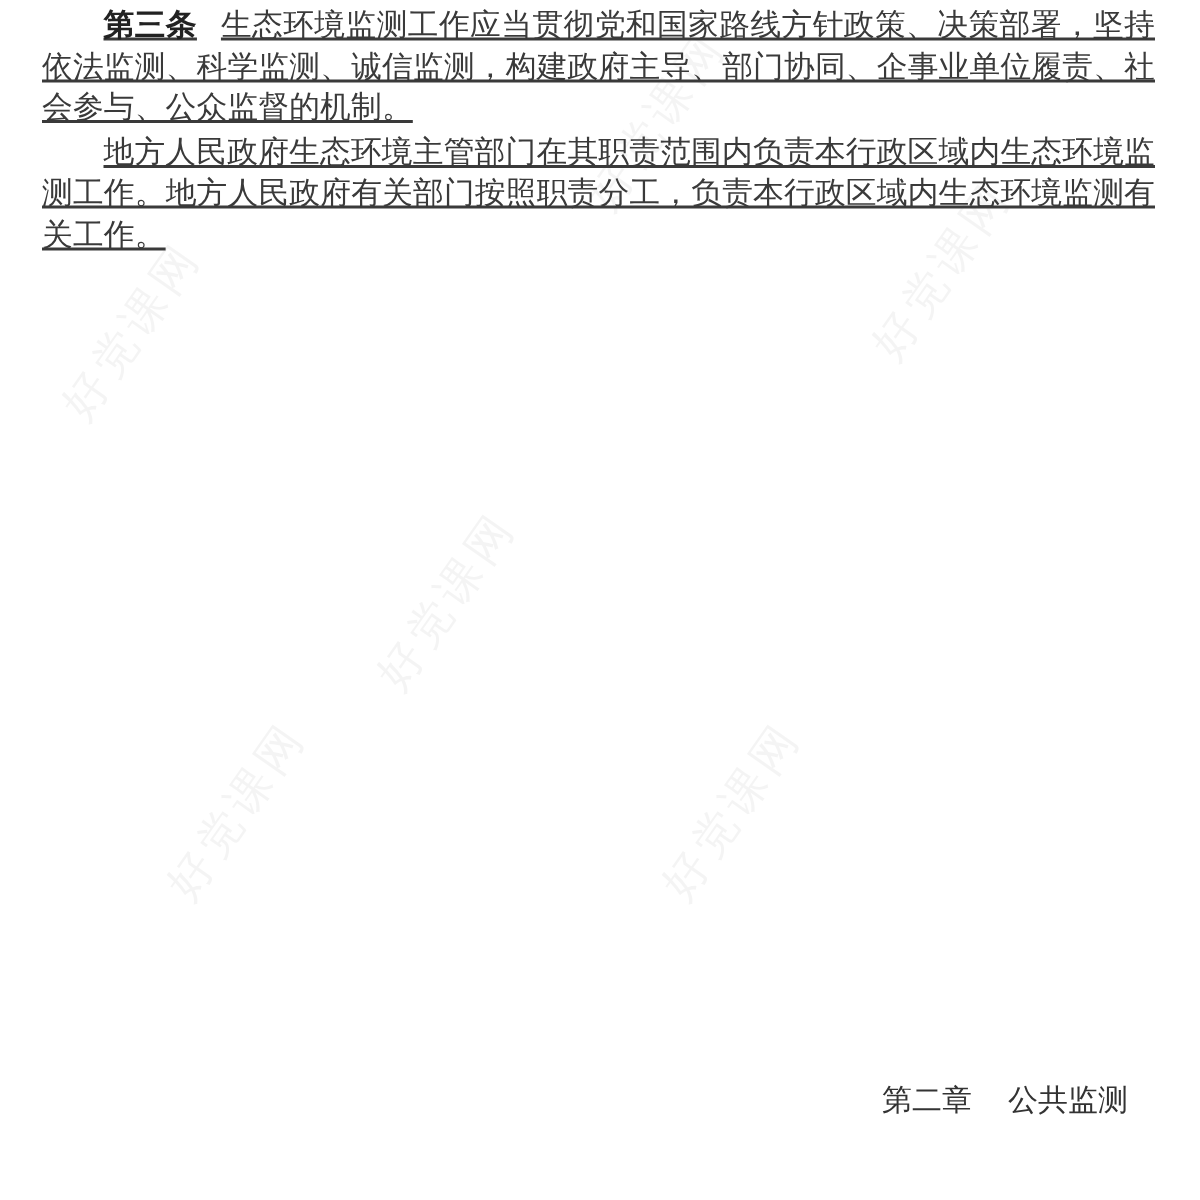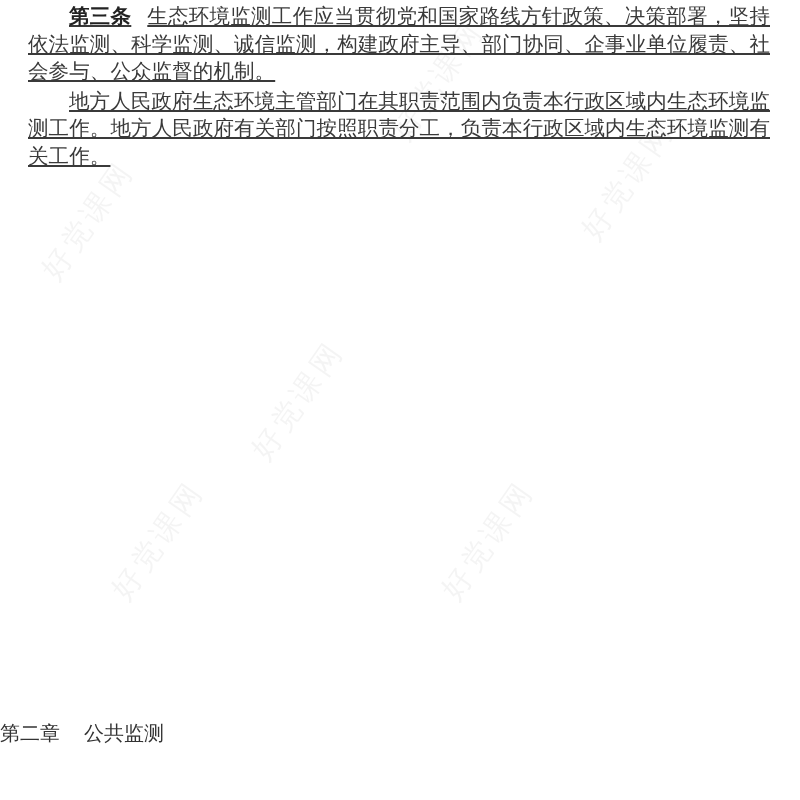--- a/index.html
+++ b/index.html
@@ -34,21 +34,21 @@
       font-family: "DejaVu Sans", "Liberation Sans", sans-serif;
       font-weight: bold;
       color: #222222;
       margin-right: 16px;
     }
     .chapter {
       position: absolute;
       left: 0;
       width: 752px;
       top: 720px;
-      text-align: left;
+      text-align: right;
       font-family: "DejaVu Sans", "Liberation Sans", sans-serif;
       font-size: 20px;
       color: #333333;
       word-spacing: 0;
     }
     .chapter .num { margin-right: 24px; }
     .watermark {
       position: absolute;
       font-family: "DejaVu Sans", "Liberation Sans", sans-serif;
       font-size: 30px;

